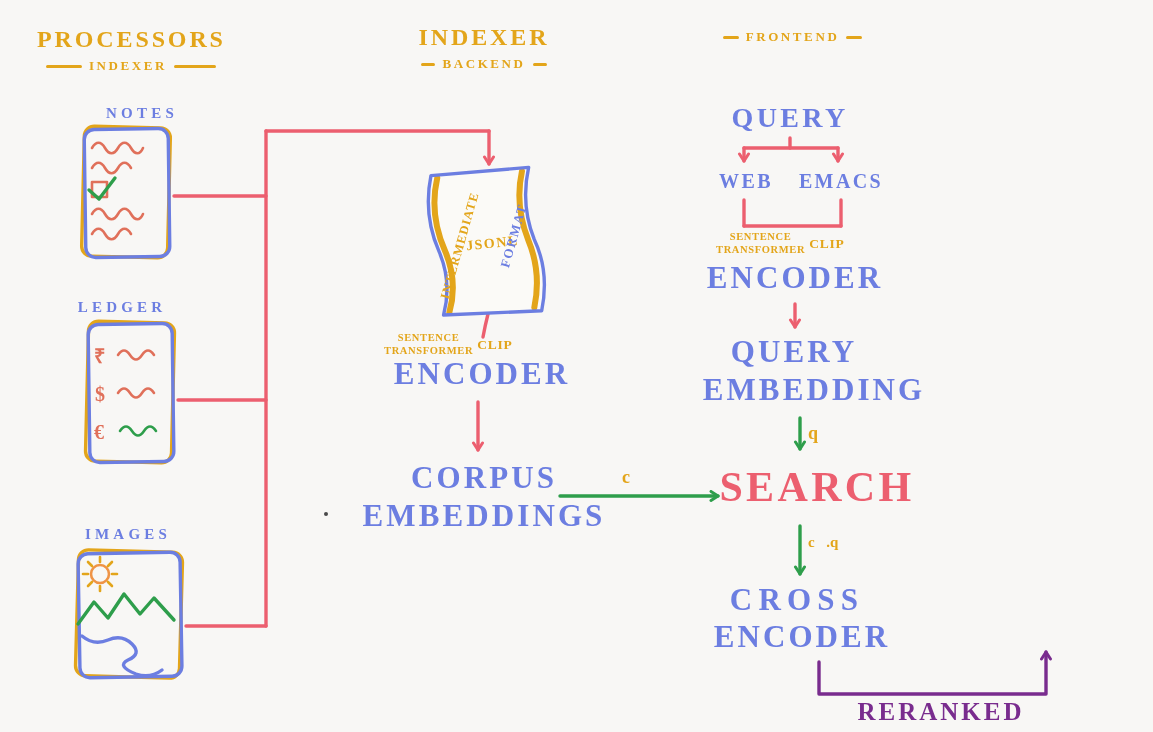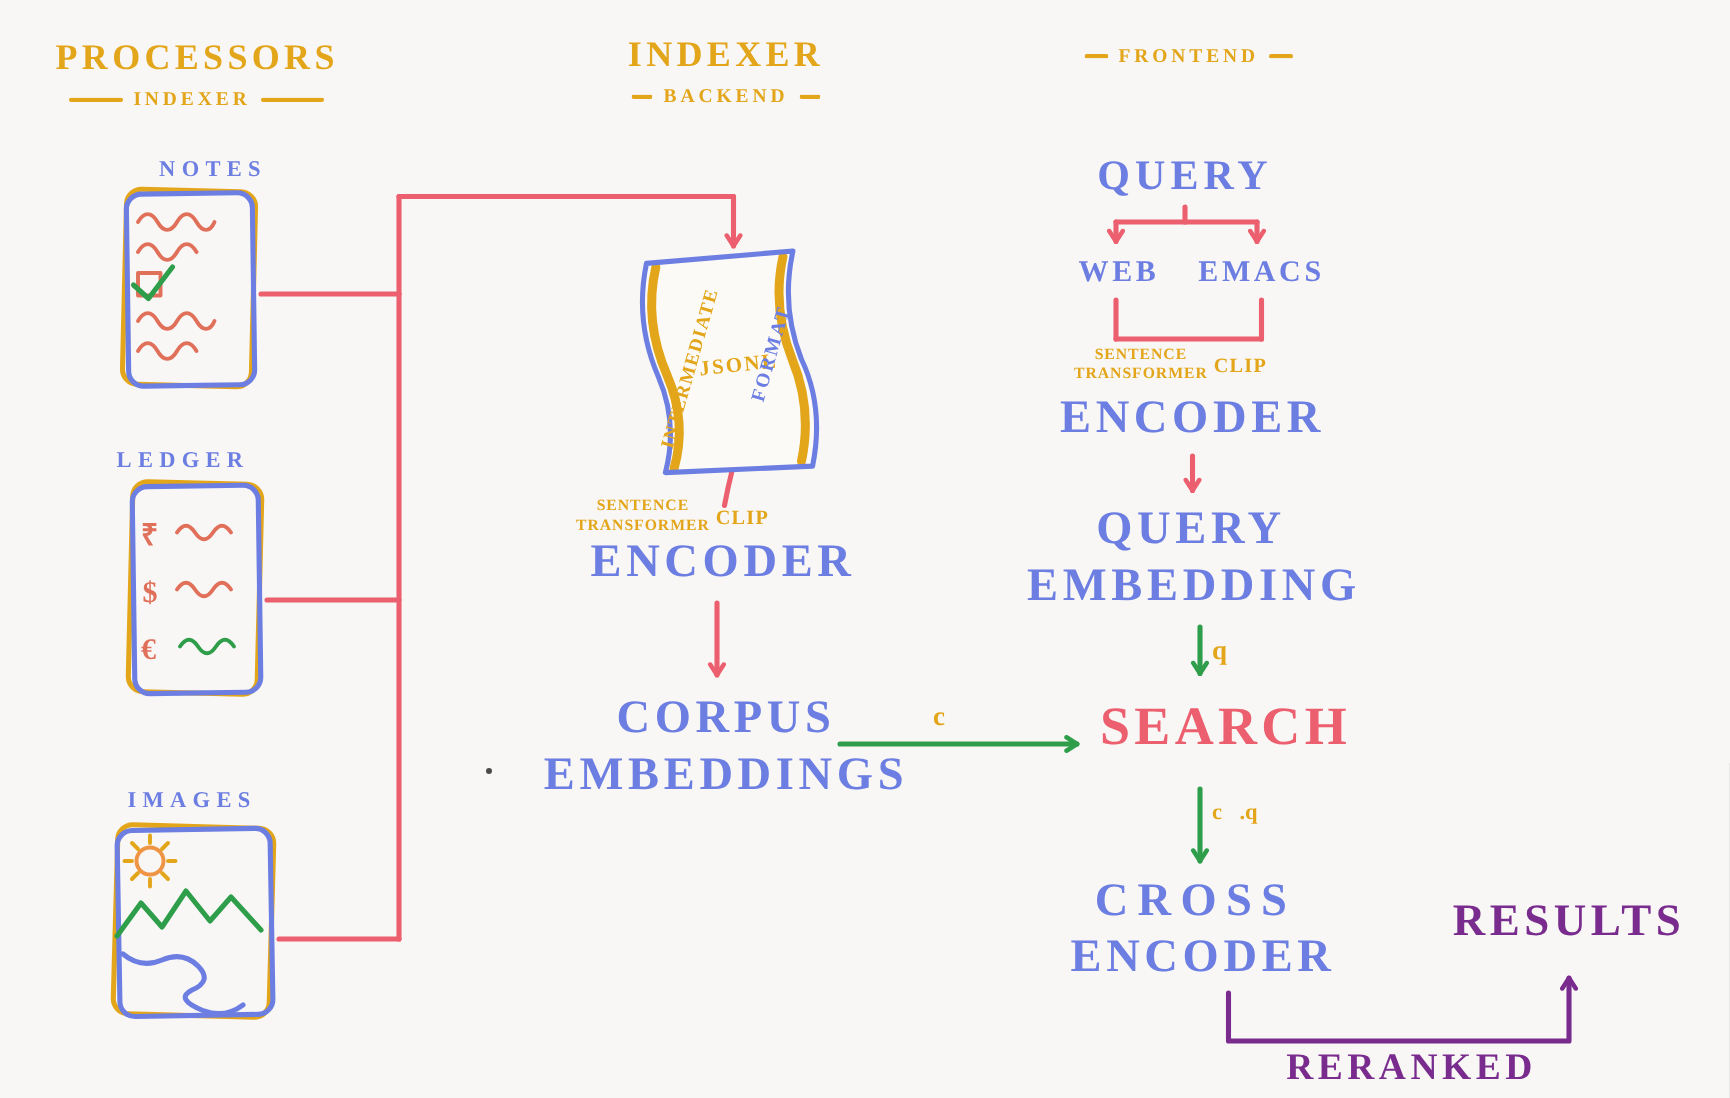--- a/index.html
+++ b/index.html
@@ -15,21 +15,21 @@
   .lbl{ position:absolute; font-weight:700; white-space:nowrap; line-height:1; }
   .cx{ transform:translateX(-50%); }
   .col-header{ position:absolute; text-align:center; }
   .t-col{ font-size:24px; letter-spacing:.12em; color:var(--yellow); font-weight:700; }
   .col-sub{ display:flex; align-items:center; justify-content:center; gap:7px;
             font-size:13px; letter-spacing:.2em; color:var(--yellow); font-weight:700; margin-top:5px; }
   .sub-line{ height:0; border-top:3px solid var(--yellow); border-radius:2px; }
   .t-card{ font-size:15px; letter-spacing:.28em; color:var(--blue); }
   .t-big{ font-size:31px; letter-spacing:.1em; color:var(--blue); }
   .t-cross{ font-size:31px; letter-spacing:.2em; color:var(--blue); }
-  .t-search{ font-size:36px; letter-spacing:.08em; color:var(--red); }
+  .t-search{ font-size:42px; letter-spacing:.08em; color:var(--red); }
   .t-query{ font-size:28px; letter-spacing:.12em; color:var(--blue); }
   .t-mid{ font-size:20px; letter-spacing:.12em; color:var(--blue); }
   .t-vec{ font-size:18px; color:var(--yellow); }
   .t-vec-sm{ font-size:15px; color:var(--yellow); }
   .t-results{ font-size:30px; letter-spacing:.1em; color:var(--purple); }
   .t-reranked{ font-size:25px; letter-spacing:.12em; color:var(--purple); }
   .st-block{ position:absolute; display:flex; align-items:center; gap:4px; font-weight:700; }
   .t-st{ font-size:10.5px; letter-spacing:.06em; color:var(--yellow); line-height:1.2; text-align:center; }
   .t-clip{ font-size:13.5px; letter-spacing:.06em; color:var(--yellow); }
   svg.abs{ position:absolute; overflow:visible; }
@@ -209,27 +209,26 @@
     <div class="t-st">
       <div>SENTENCE</div>
       <div>TRANSFORMER</div>
     </div>
     <div class="t-clip">CLIP</div>
   </div>
 
   <div class="lbl t-big cx" style="left:795px;top:262px">ENCODER</div>
 
   <div class="lbl t-big cx" style="left:794px;top:336px">QUERY</div>
-  <div class="lbl t-big cx" style="left:796px;top:374px">EMBEDDING</div>
+  <div class="lbl t-big cx" style="left:814px;top:374px">EMBEDDING</div>
 
   <div class="lbl t-vec" style="left:808px;top:424px">q⃗</div>
 
   <div class="lbl t-search cx" style="left:817px;top:466px">SEARCH</div>
 
   <div class="lbl t-vec-sm" style="left:808px;top:535px">c⃗.q⃗</div>
 
   <div class="lbl t-cross cx" style="left:797px;top:584px">CROSS</div>
   <div class="lbl t-big cx" style="left:802px;top:621px">ENCODER</div>
 
-  <div class="lbl t-results cx" style="left:1046px;top:599px">RESULTS</div>
   <div class="lbl t-reranked cx" style="left:941px;top:699px">RERANKED</div>
 
 </div>
 
 </body></html>

